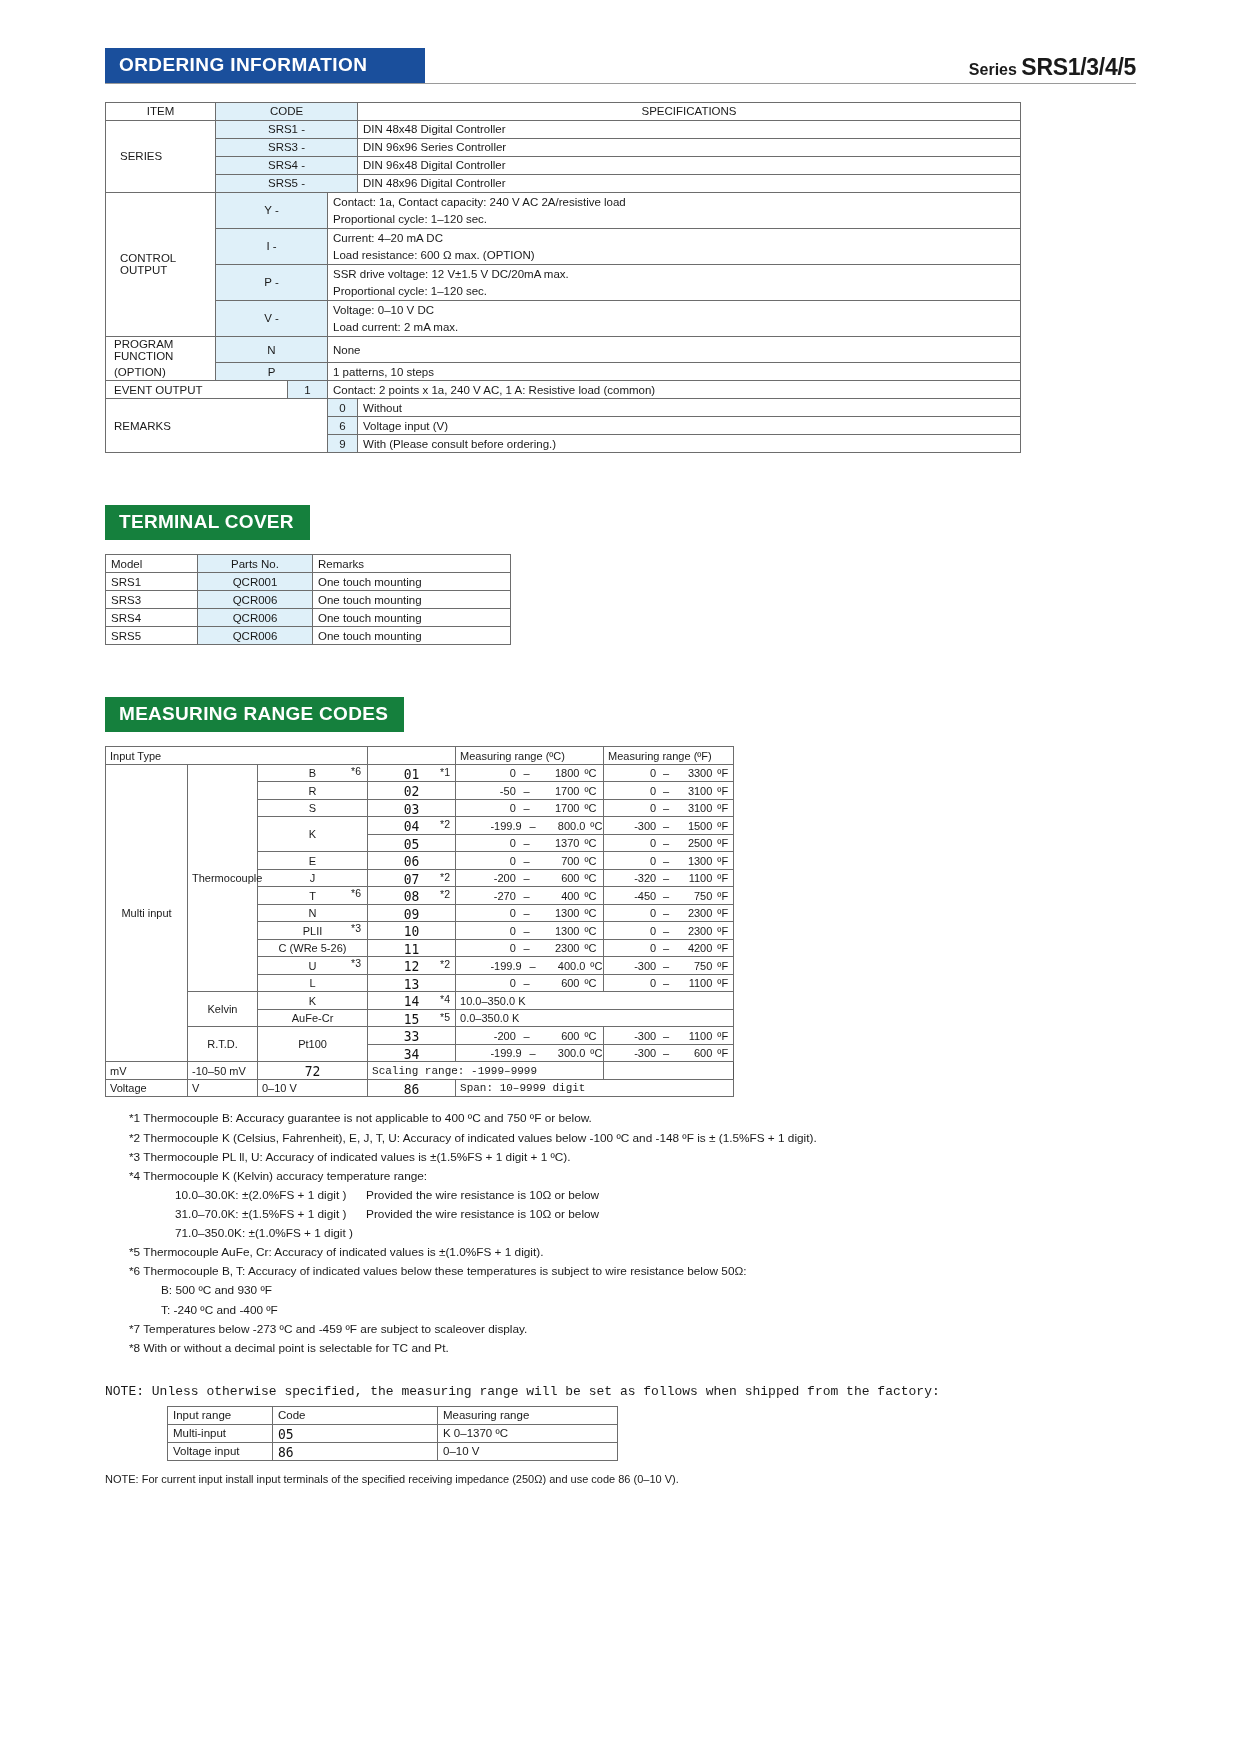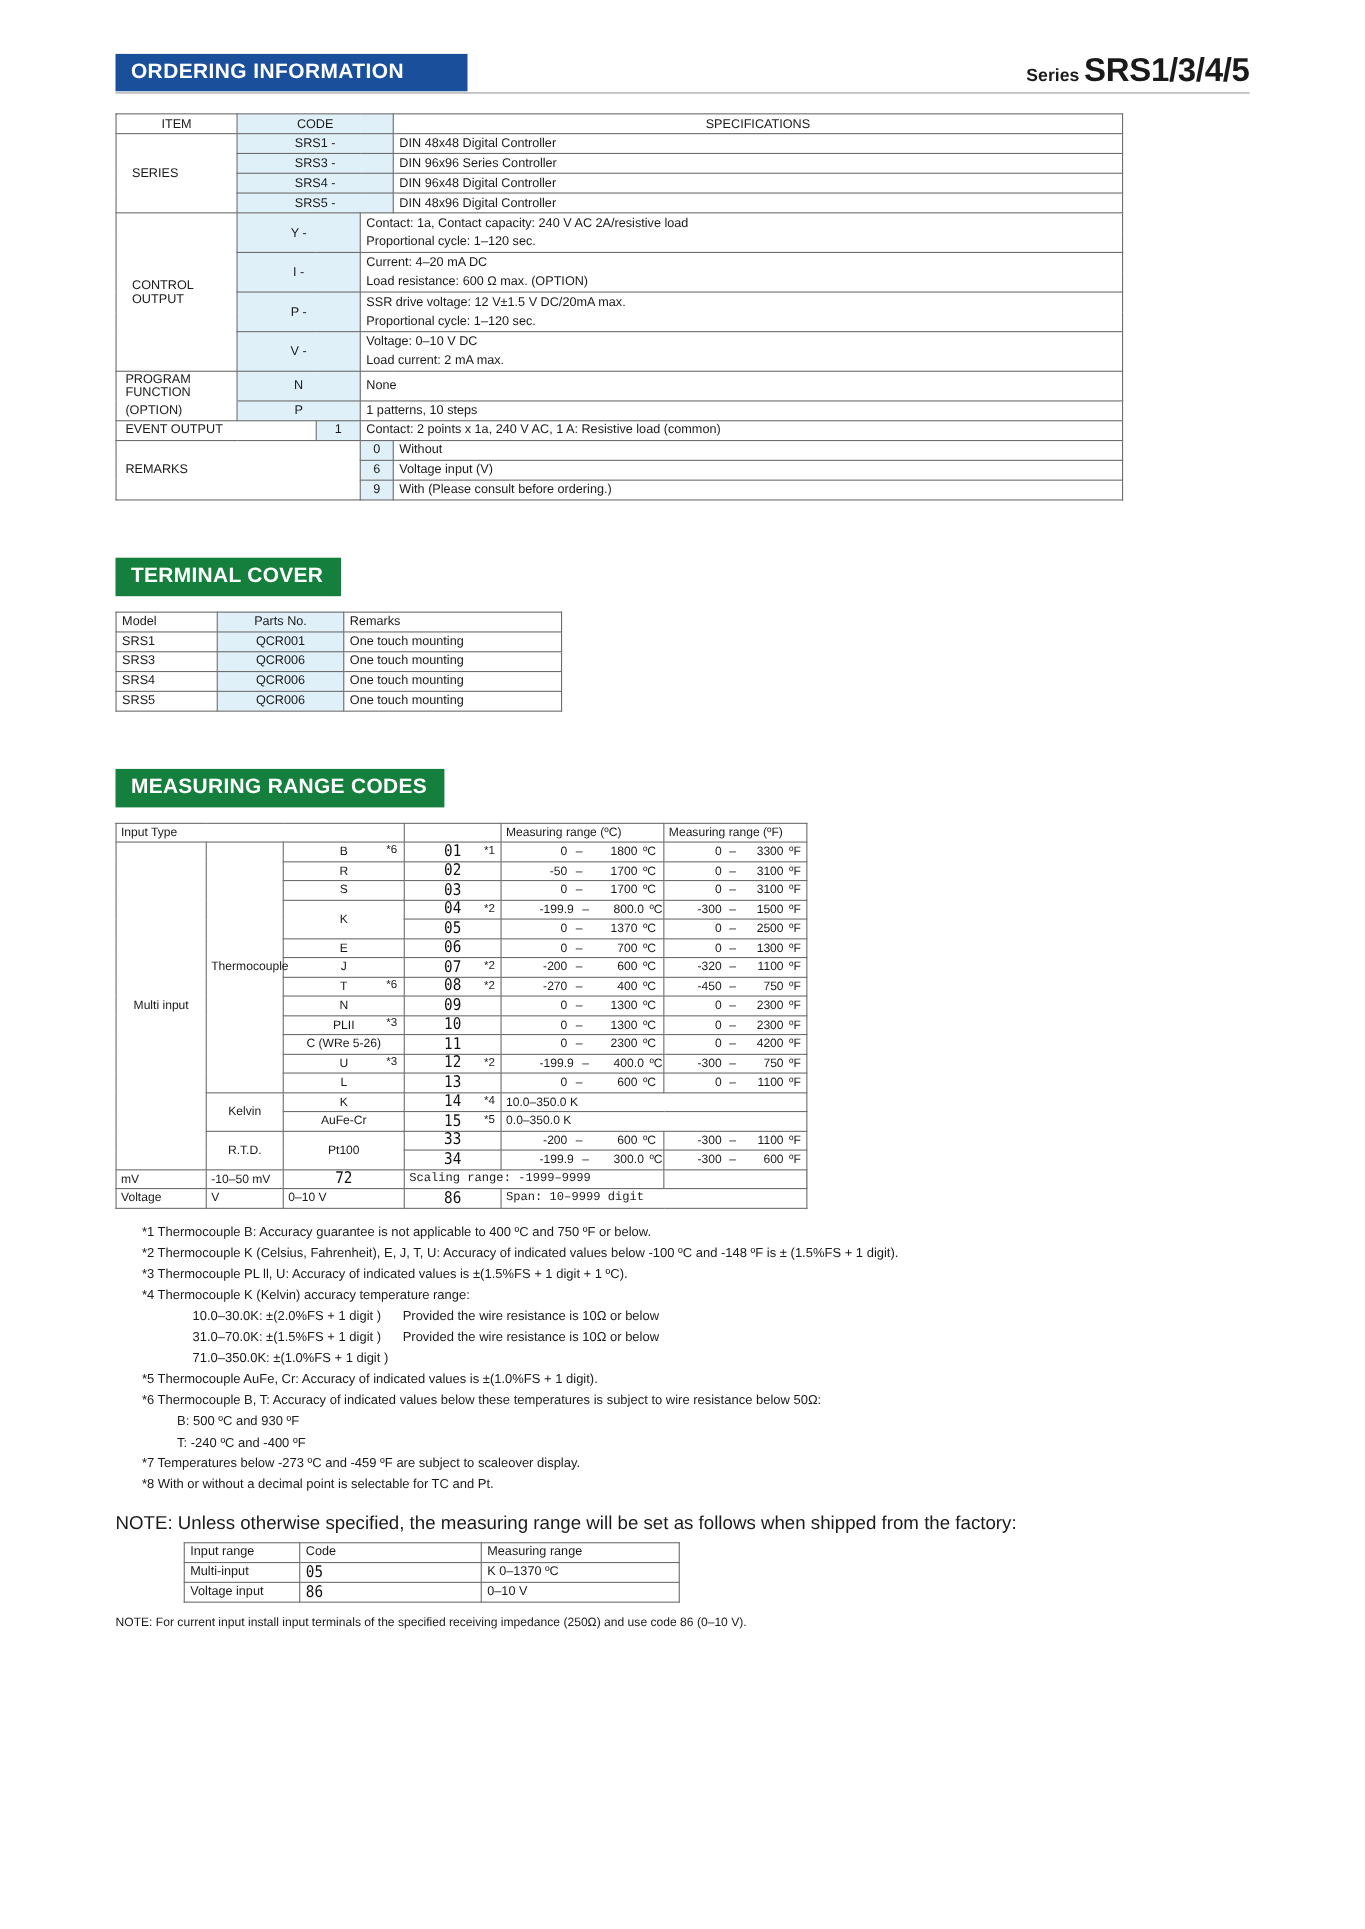--- a/index.html
+++ b/index.html
@@ -7,33 +7,33 @@
   body {
     width:1241px; height:1754px;
     background:#ffffff;
     font-family:"Liberation Sans", sans-serif;
     color:#1a1a1a;
     position:relative;
   }
   .page { padding:0 105px; position:relative; }
 
   
-  .top-header { display:flex; align-items:center; margin-top:48px; position:relative; }
+  .top-header { display:flex; align-items:flex-end; margin-top:48px; position:relative; }
   .sec-banner {
     background:#1a4f9c; color:#fff;
     font-size:19px; font-weight:bold; letter-spacing:.4px;
     padding:7px 14px 8px 14px;
     min-width:320px;
     line-height:1.05;
   }
   .series-title {
     margin-left:auto; text-align:right; padding-bottom:2px; white-space:nowrap;
   }
   .series-title .small { font-size:16px; font-weight:bold; }
-  .series-title .big { font-size:30px; font-weight:bold; letter-spacing:-.3px; }
+  .series-title .big { font-size:23px; font-weight:bold; letter-spacing:-.3px; }
   .hdr-rule { border-bottom:1.5px solid #9a9a9a; margin-top:0px; }
 
   
   table { border-collapse:collapse; font-size:11.5px; }
   td, th { border:0.8px solid #6d6d6d; padding:1px 5px; font-weight:normal; vertical-align:middle; }
   .tblwrap { margin-top:18px; }
 
   .t-order { width:915px; table-layout:fixed; }
   .t-order td { height:18px; }
   .lightblue { background:#dff0f9; text-align:center; }
@@ -77,21 +77,21 @@
   .typecell .fn { position:absolute; right:6px; top:0; font-size:10.5px; }
   .codecell { position:relative; text-align:center; }
   .codecell .fn { position:absolute; right:5px; top:1px; font-size:10.5px; }
   .merge-mid { text-align:center; }
 
   
   .notes { margin-top:12px; font-size:11.8px; line-height:1.62; }
   .notes .n { padding-left:40px; text-indent:-16px; }
   .notes .sub { padding-left:70px; }
   .notes .sub2 { padding-left:56px; }
-  .bottom-note { font-size:17px; margin-top:16px; }
+  .bottom-note { font-size:13px; margin-top:26px;font-family:Liberation Mono, monospace; }
   .t-note { width:450px; margin:7px 0 0 62px; table-layout:fixed; }
   .t-note td { height:18px; }
   .bottom-note2 { font-size:11px; margin-top:12px; }
 </style>
 </head>
 <body>
 
 <div class="page">
 
   

